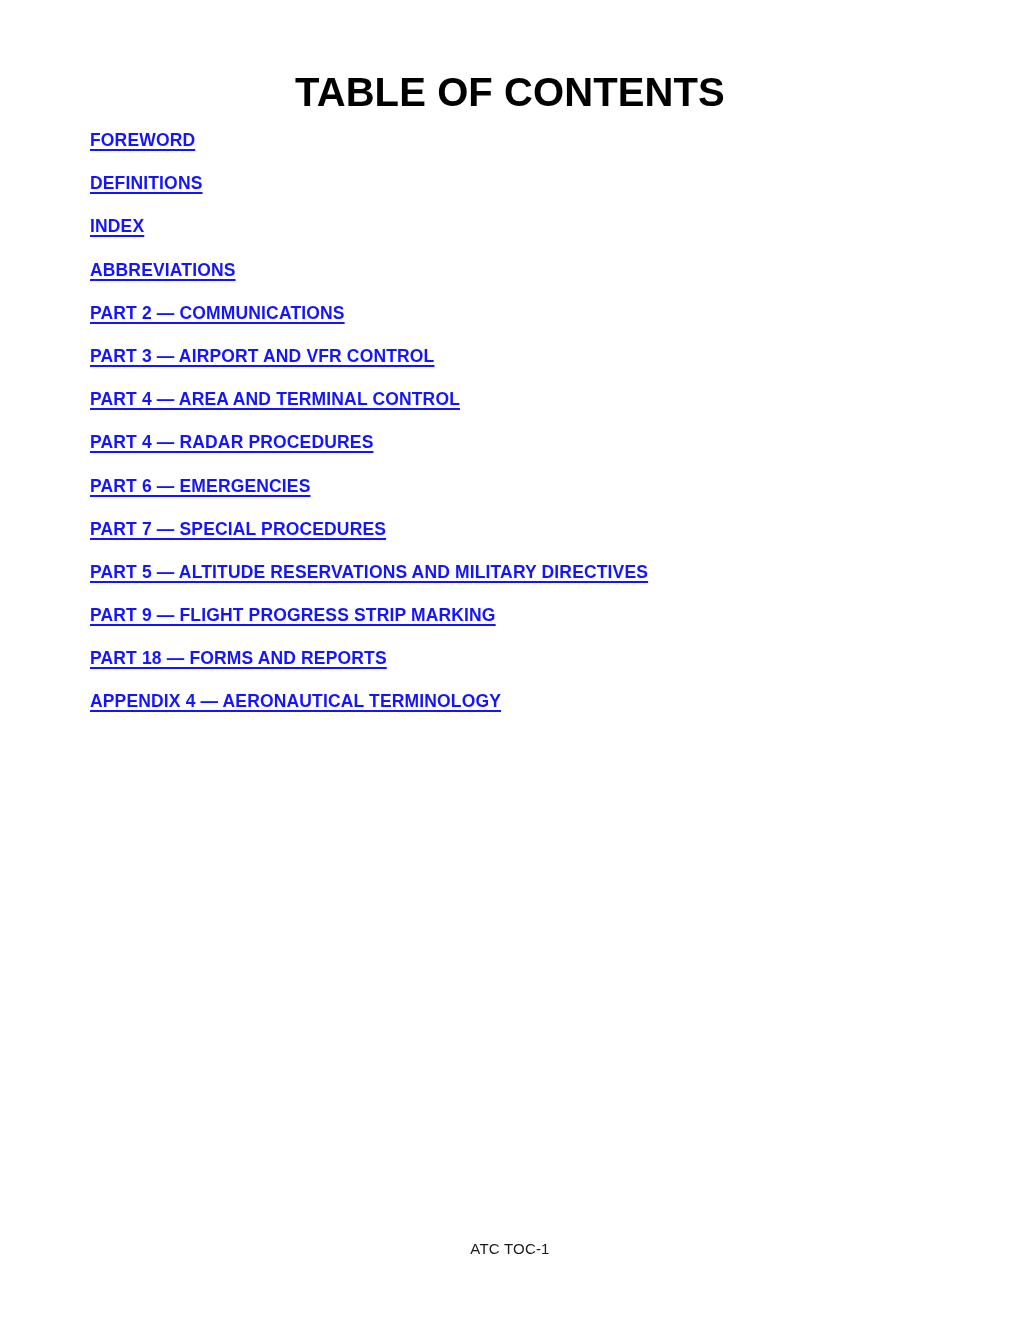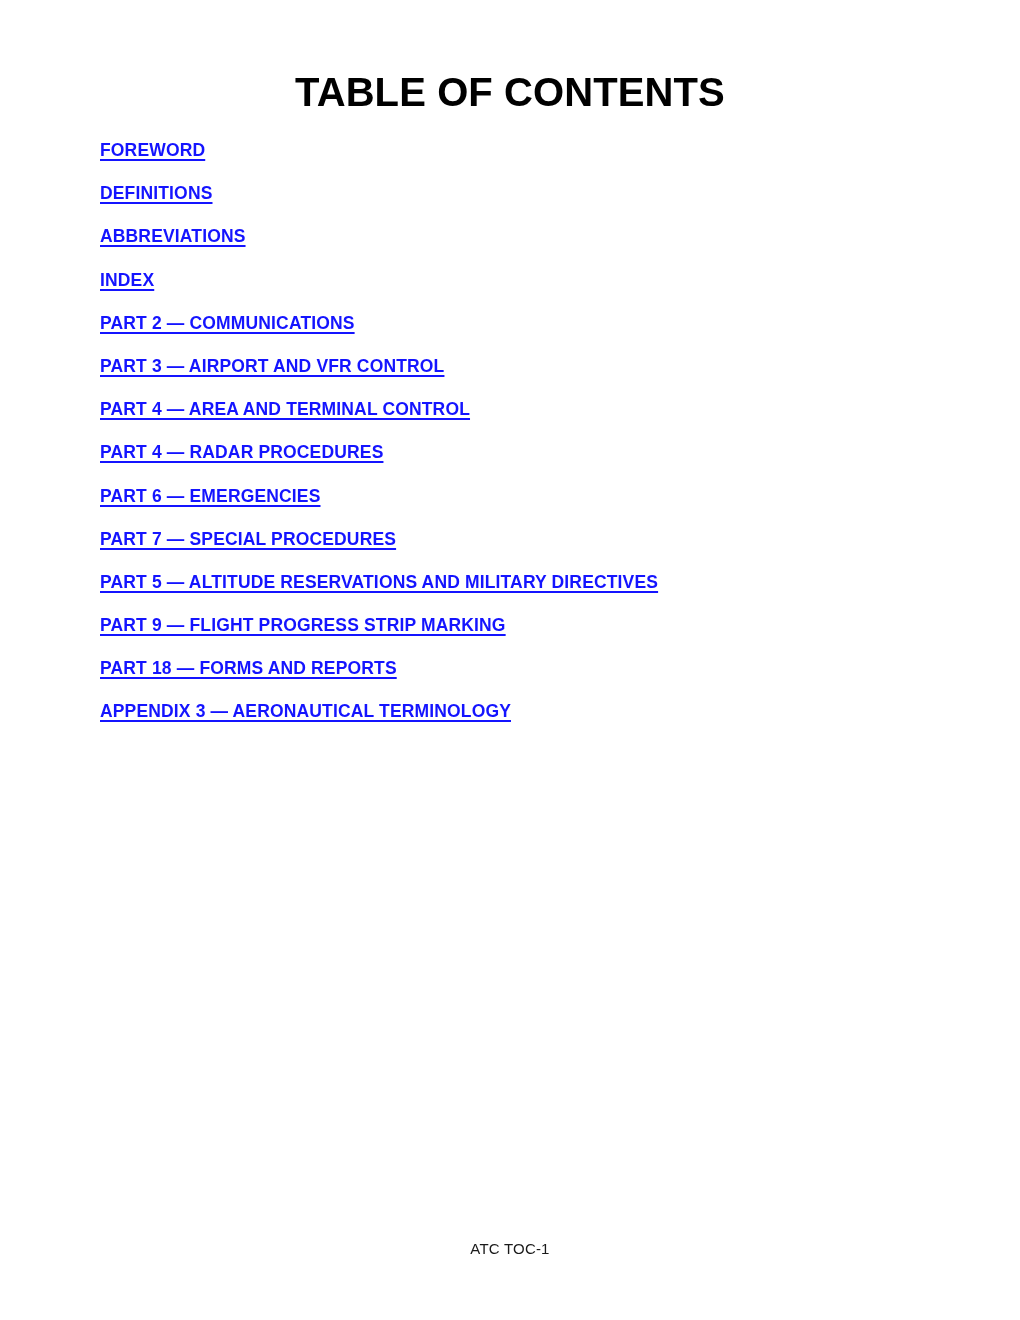--- a/index.html
+++ b/index.html
@@ -36,21 +36,21 @@
     letter-spacing: 0.1px;
     line-height: 1.05;
     white-space: nowrap;
   }
 
   .toc-list {
     position: absolute;
     top: 128px;
     left: 90px;
     width: 860px;
-    margin: 10px;
+    margin: 0;
     padding: 0;
     list-style: none;
   }
 
   .toc-entry {
     height: 43.2px;
     line-height: 24px;
     margin: 0;
     padding: 0;
   }
@@ -90,24 +90,24 @@
   <h1 class="page-title">TABLE OF CONTENTS</h1>
 
   <ul class="toc-list">
     <li class="toc-entry">
       <a class="toc-link">FOREWORD</a>
     </li>
     <li class="toc-entry">
       <a class="toc-link">DEFINITIONS</a>
     </li>
     <li class="toc-entry">
-      <a class="toc-link">ABBREVIATIONS</a>
+      <a class="toc-link">INDEX</a>
     </li>
     <li class="toc-entry">
-      <a class="toc-link">INDEX</a>
+      <a class="toc-link">ABBREVIATIONS</a>
     </li>
     <li class="toc-entry">
       <a class="toc-link">PART 2 — COMMUNICATIONS</a>
     </li>
     <li class="toc-entry">
       <a class="toc-link">PART 3 — AIRPORT AND VFR CONTROL</a>
     </li>
     <li class="toc-entry">
       <a class="toc-link">PART 4 — AREA AND TERMINAL CONTROL</a>
     </li>
@@ -123,19 +123,19 @@
     <li class="toc-entry">
       <a class="toc-link">PART 5 — ALTITUDE RESERVATIONS AND MILITARY DIRECTIVES</a>
     </li>
     <li class="toc-entry">
       <a class="toc-link">PART 9 — FLIGHT PROGRESS STRIP MARKING</a>
     </li>
     <li class="toc-entry">
       <a class="toc-link">PART 18 — FORMS AND REPORTS</a>
     </li>
     <li class="toc-entry">
-      <a class="toc-link">APPENDIX 3 — AERONAUTICAL TERMINOLOGY</a>
+      <a class="toc-link">APPENDIX 4 — AERONAUTICAL TERMINOLOGY</a>
     </li>
   </ul>
 
   <div class="page-footer">ATC TOC-1</div>
 
 </div>
 
 </body></html>

